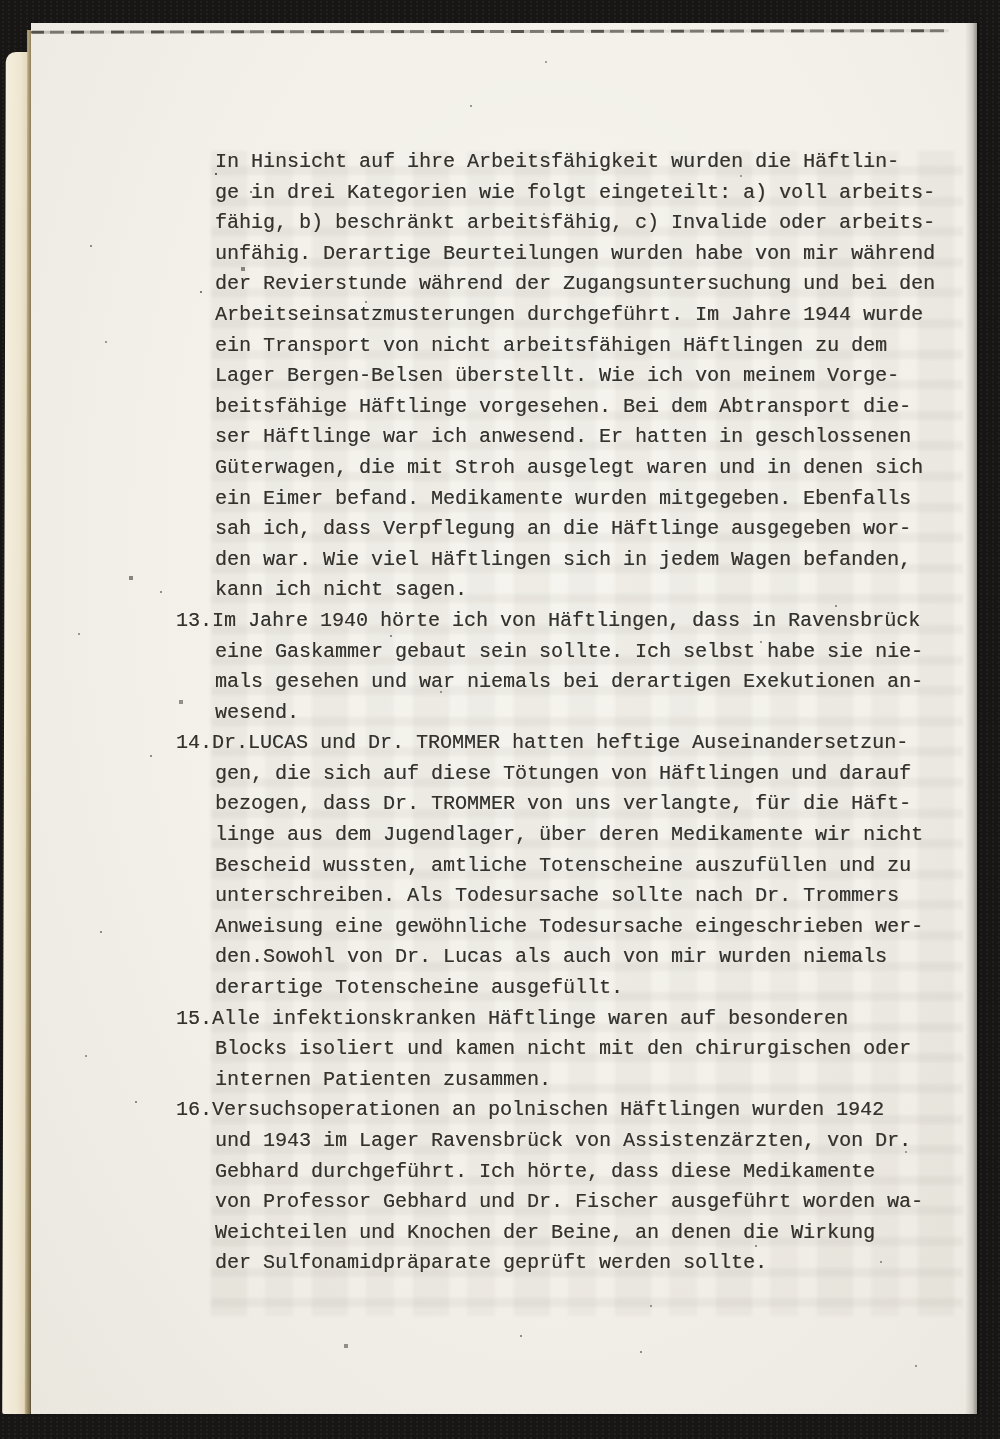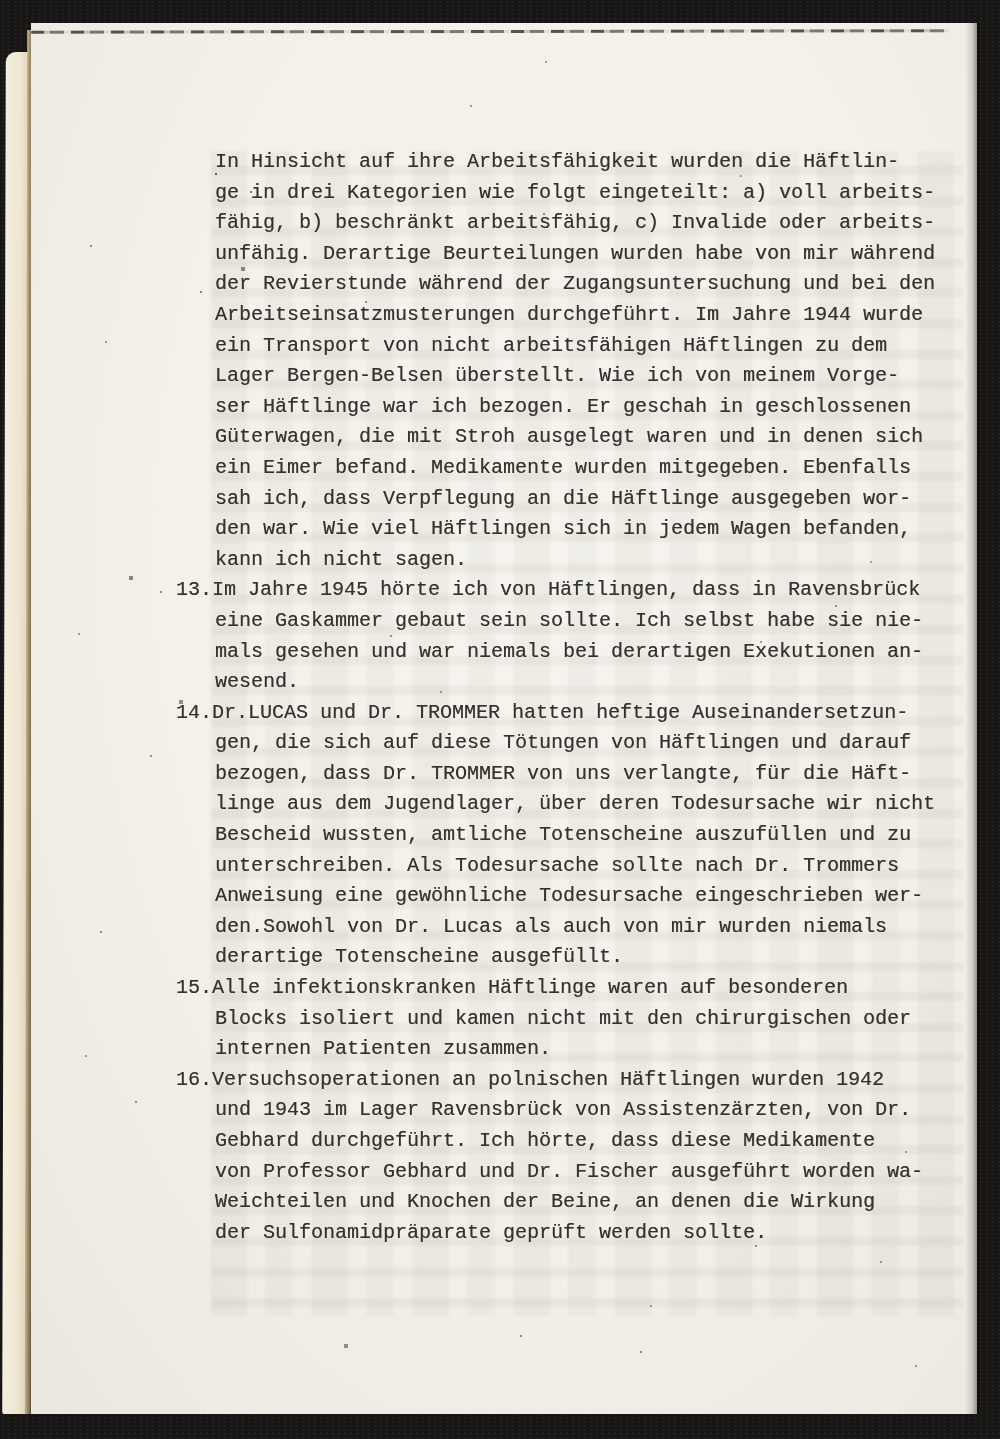--- a/index.html
+++ b/index.html
@@ -146,38 +146,39 @@
     <div class="text-block">
         <div class="paragraph">
           <div class="line"><span>In Hinsicht auf ihre Arbeitsfähigkeit wurden die Häftlin-</span></div>
           <div class="line"><span>ge in drei Kategorien wie folgt eingeteilt: a) voll arbeits-</span></div>
           <div class="line"><span>fähig, b) beschränkt arbeitsfähig, c) Invalide oder arbeits-</span></div>
           <div class="line"><span>unfähig. Derartige Beurteilungen wurden habe von mir während</span></div>
           <div class="line"><span>der Revierstunde während der Zugangsuntersuchung und bei den</span></div>
           <div class="line"><span>Arbeitseinsatzmusterungen durchgeführt. Im Jahre 1944 wurde</span></div>
           <div class="line"><span>ein Transport von nicht arbeitsfähigen Häftlingen zu dem</span></div>
           <div class="line"><span>Lager Bergen-Belsen überstellt. Wie ich von meinem Vorge-</span></div>
-          <div class="line"><span>ser Häftlinge war ich bezogen. Er geschah in geschlossenen</span></div>
+          <div class="line"><span>beitsfähige Häftlinge vorgesehen. Bei dem Abtransport die-</span></div>
+          <div class="line"><span>ser Häftlinge war ich anwesend. Er hatten in geschlossenen</span></div>
           <div class="line"><span>Güterwagen, die mit Stroh ausgelegt waren und in denen sich</span></div>
           <div class="line"><span>ein Eimer befand. Medikamente wurden mitgegeben. Ebenfalls</span></div>
           <div class="line"><span>sah ich, dass Verpflegung an die Häftlinge ausgegeben wor-</span></div>
           <div class="line"><span>den war. Wie viel Häftlingen sich in jedem Wagen befanden,</span></div>
           <div class="line"><span>kann ich nicht sagen.</span></div>
         </div>
         <div class="paragraph">
-          <div class="line has-num"><span class="num">13.</span><span>Im Jahre 1945 hörte ich von Häftlingen, dass in Ravensbrück</span></div>
+          <div class="line has-num"><span class="num">13.</span><span>Im Jahre 1940 hörte ich von Häftlingen, dass in Ravensbrück</span></div>
           <div class="line"><span>eine Gaskammer gebaut sein sollte. Ich selbst habe sie nie-</span></div>
           <div class="line"><span>mals gesehen und war niemals bei derartigen Exekutionen an-</span></div>
           <div class="line"><span>wesend.</span></div>
         </div>
         <div class="paragraph">
           <div class="line has-num"><span class="num">14.</span><span>Dr.LUCAS und Dr. TROMMER hatten heftige Auseinandersetzun-</span></div>
           <div class="line"><span>gen, die sich auf diese Tötungen von Häftlingen und darauf</span></div>
           <div class="line"><span>bezogen, dass Dr. TROMMER von uns verlangte, für die Häft-</span></div>
-          <div class="line"><span>linge aus dem Jugendlager, über deren Todesursache wir nicht</span></div>
+          <div class="line"><span>linge aus dem Jugendlager, über deren Medikamente wir nicht</span></div>
           <div class="line"><span>Bescheid wussten, amtliche Totenscheine auszufüllen und zu</span></div>
           <div class="line"><span>unterschreiben. Als Todesursache sollte nach Dr. Trommers</span></div>
           <div class="line"><span>Anweisung eine gewöhnliche Todesursache eingeschrieben wer-</span></div>
           <div class="line"><span>den.Sowohl von Dr. Lucas als auch von mir wurden niemals</span></div>
           <div class="line"><span>derartige Totenscheine ausgefüllt.</span></div>
         </div>
         <div class="paragraph">
           <div class="line has-num"><span class="num">15.</span><span>Alle infektionskranken Häftlinge waren auf besonderen</span></div>
           <div class="line"><span>Blocks isoliert und kamen nicht mit den chirurgischen oder</span></div>
           <div class="line"><span>internen Patienten zusammen.</span></div>

